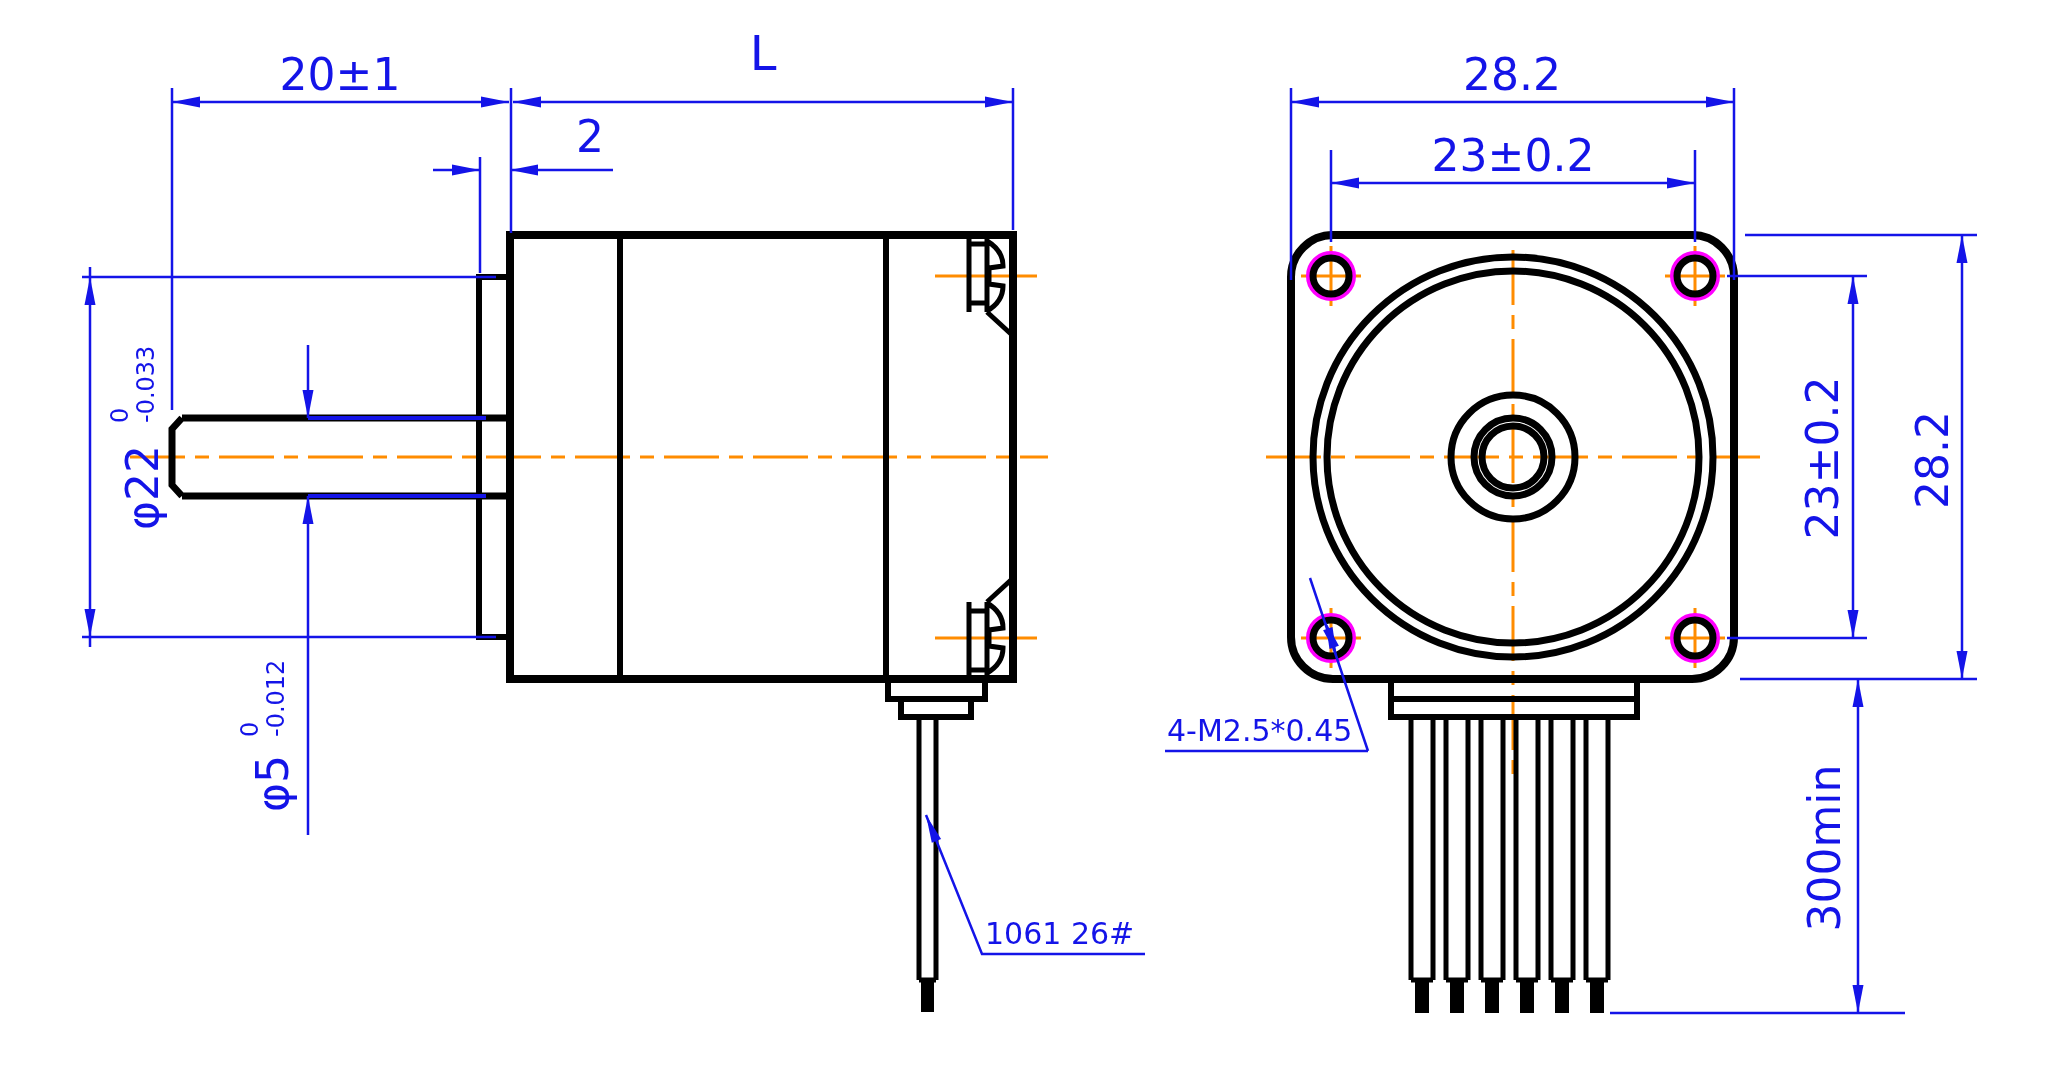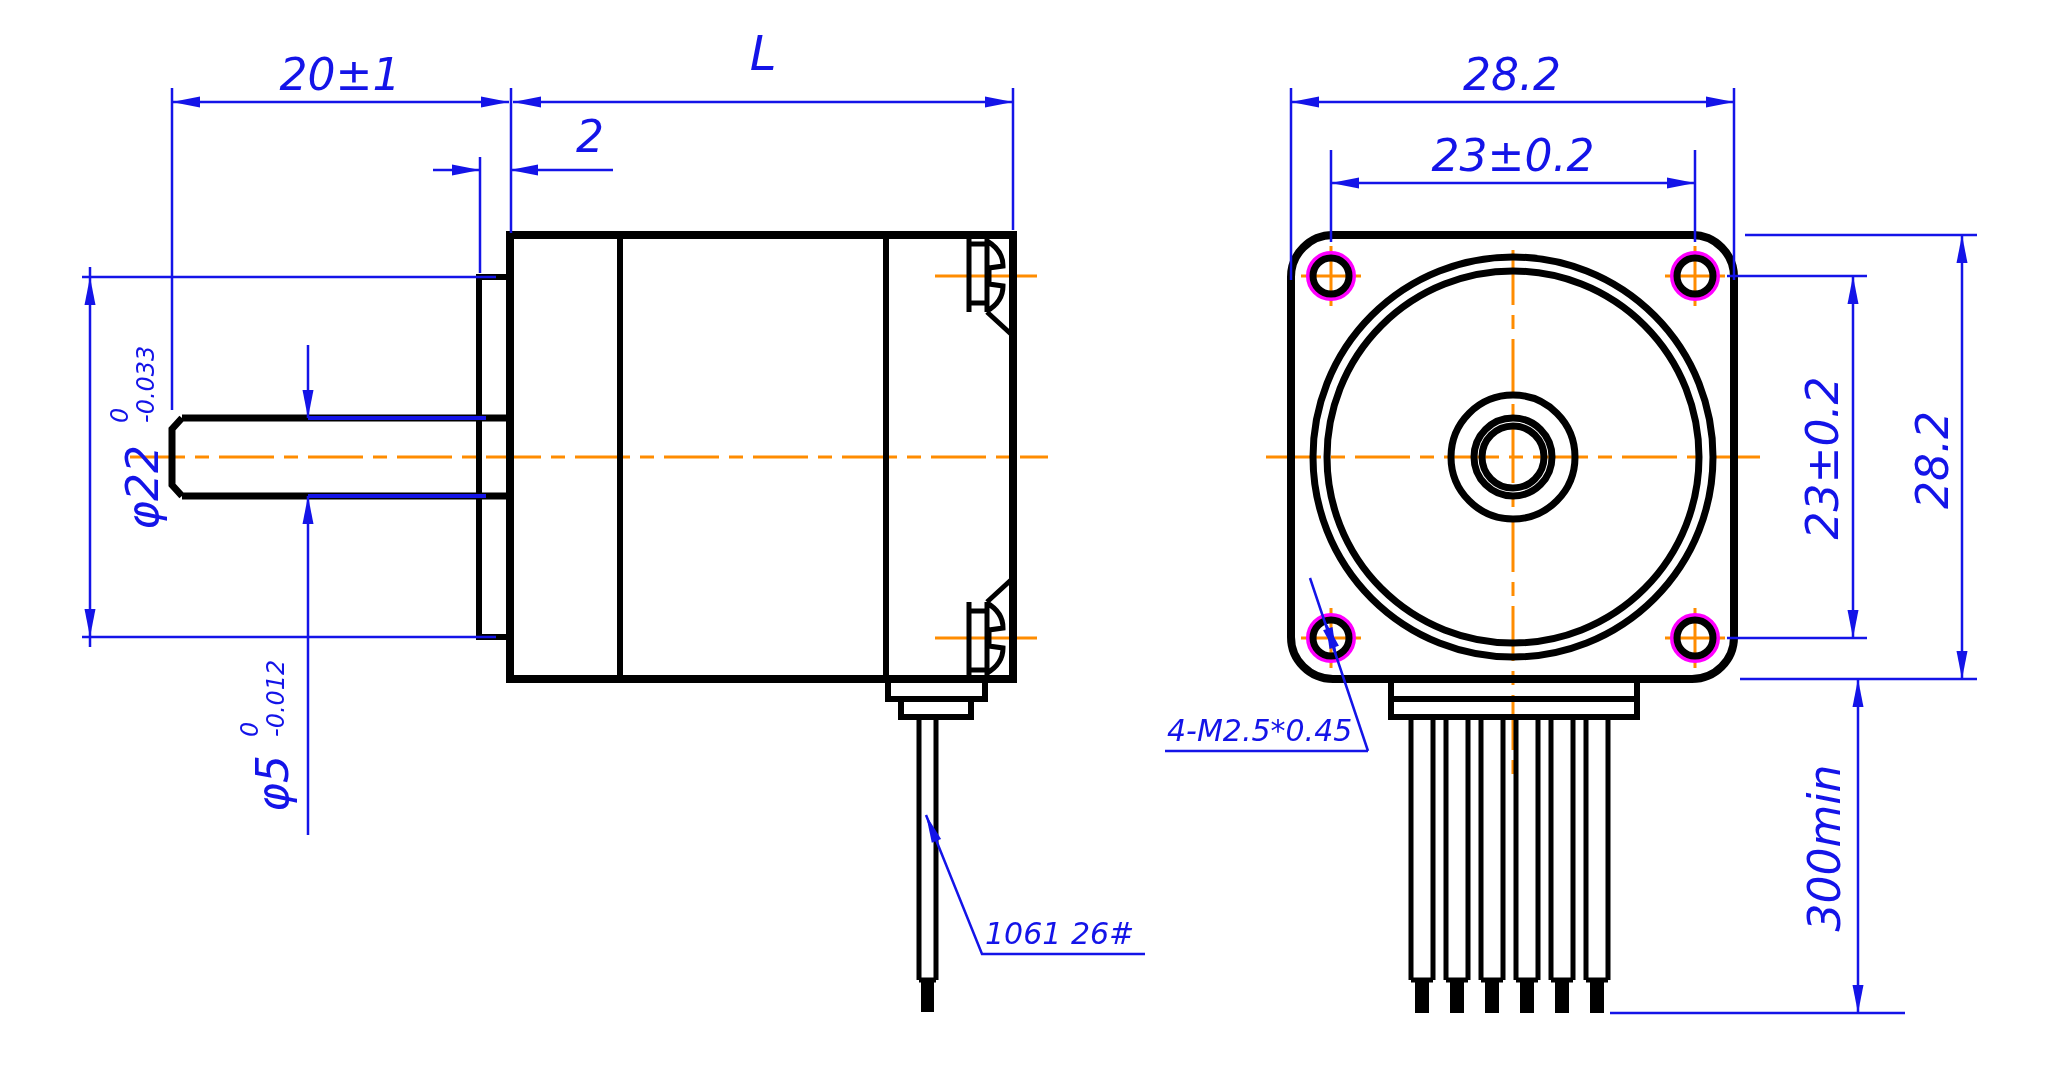--- a/index.html
+++ b/index.html
@@ -3,21 +3,21 @@
 <meta charset="utf-8">
 <style>
   :root{
     --dimension_blue:#1414e8;
     --centerline_orange:#ff8c00;
     --hole_highlight_magenta:#ff00ff;
     --outline_black:#000000;
     --background:#ffffff;
   }
   html,body{margin:0;padding:0;background:#e8e8e8;}
-  .page{width:2051px;height:1073px;background:var(--background);position:relative;overflow:hidden;font-style:italic;}
+  .page{width:2051px;height:1073px;background:var(--background);position:relative;overflow:hidden;}
   svg{display:block;}
   
   .ol{stroke:var(--outline_black);fill:none;}
   .s8{stroke-width:8;} .s7{stroke-width:7;} .s6{stroke-width:6;} .s5{stroke-width:5;}
   .blk{fill:var(--outline_black);stroke:none;}
   
   .bl{stroke:var(--dimension_blue);fill:none;stroke-width:2.5;}
   .bl4{stroke:var(--dimension_blue);fill:none;stroke-width:4;}
   .bf{fill:var(--dimension_blue);stroke:none;}
   

